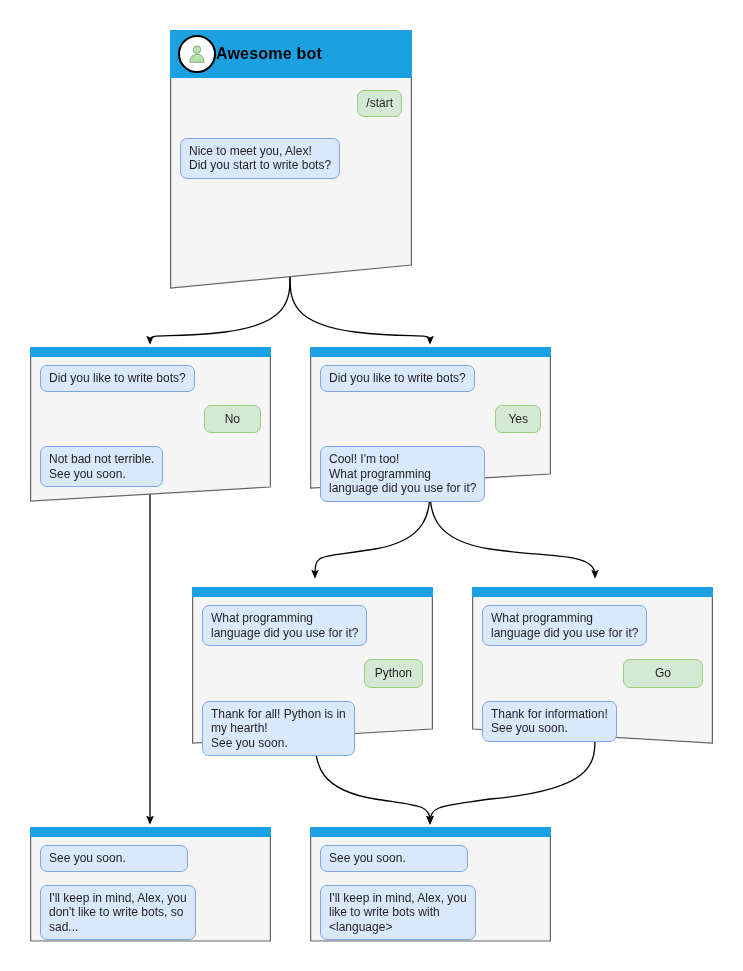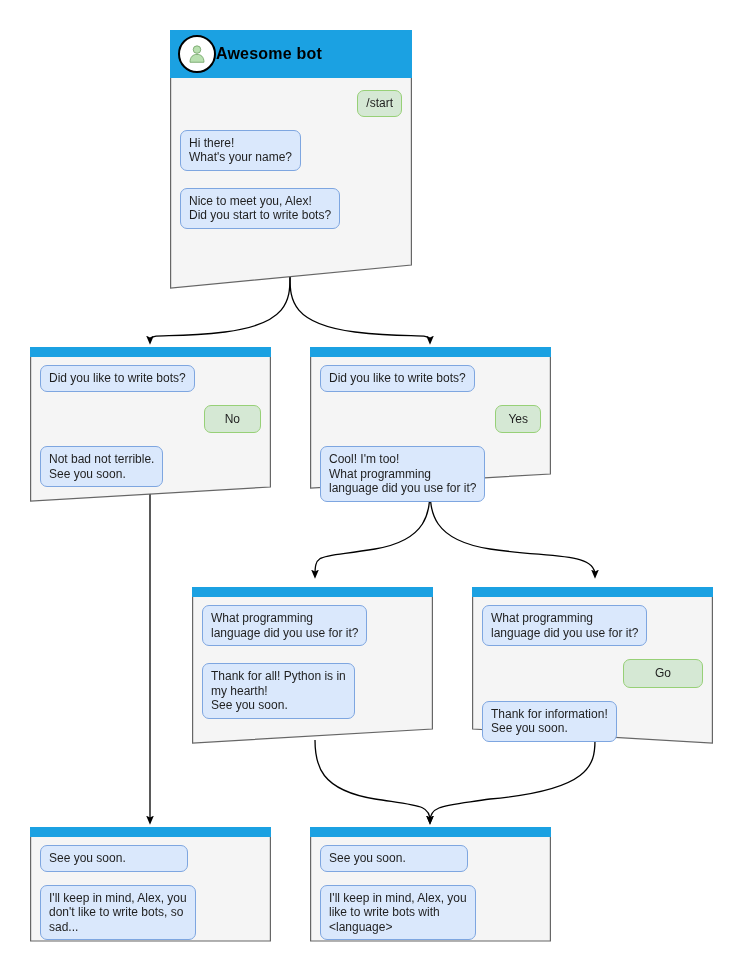--- a/index.html
+++ b/index.html
@@ -150,24 +150,20 @@
             <path d="M 4.4 21 C 4.4 14.8 8 12.4 12 12.4 C 16 12.4 19.6 14.8 19.6 21 Z" fill="#b9e0b0" stroke="#7aa86f" stroke-width="1"></path>
           </svg>
         </div>
         <span class="bot-title">Awesome bot</span>
       </div>
       <div class="chat-body" style="padding-top:12px;">
         <div class="msg-row right">
           <div class="bubble user">/start</div>
         </div>
         <div class="spacer-sm"></div>
-        <div class="msg-row left">
-          <div class="bubble bot">Hi there!
-What's your name?</div>
-        </div>
         <div class="spacer-sm"></div>
         <div class="spacer-sm"></div>
         <div class="msg-row left">
           <div class="bubble bot">Nice to meet you, Alex!
 Did you start to write bots?</div>
         </div>
       </div>
     </div>
   </div>
 
@@ -223,20 +219,23 @@
       <path d="M 0.6 0.6 L 240.4 0.6 L 240.4 142 L 0.6 156 Z" fill="#f5f5f5" stroke="#666666" stroke-width="1.2"></path>
     </svg>
     <div class="card-inner">
       <div class="card-header thin"></div>
       <div class="chat-body">
         <div class="msg-row left">
           <div class="bubble bot">What programming
 language did you use for it?</div>
         </div>
         <div class="spacer-sm"></div>
+        <div class="msg-row right">
+          <div class="bubble user" style="padding:6px 10px;">Python</div>
+        </div>
         <div class="spacer-sm"></div>
         <div class="msg-row left">
           <div class="bubble bot">Thank for all! Python is in
 my hearth!
 See you soon.</div>
         </div>
       </div>
     </div>
   </div>
 

